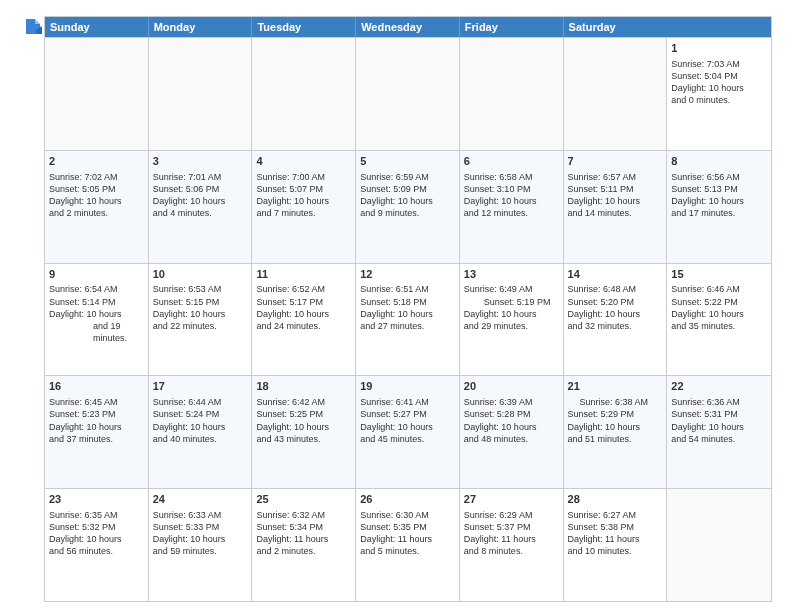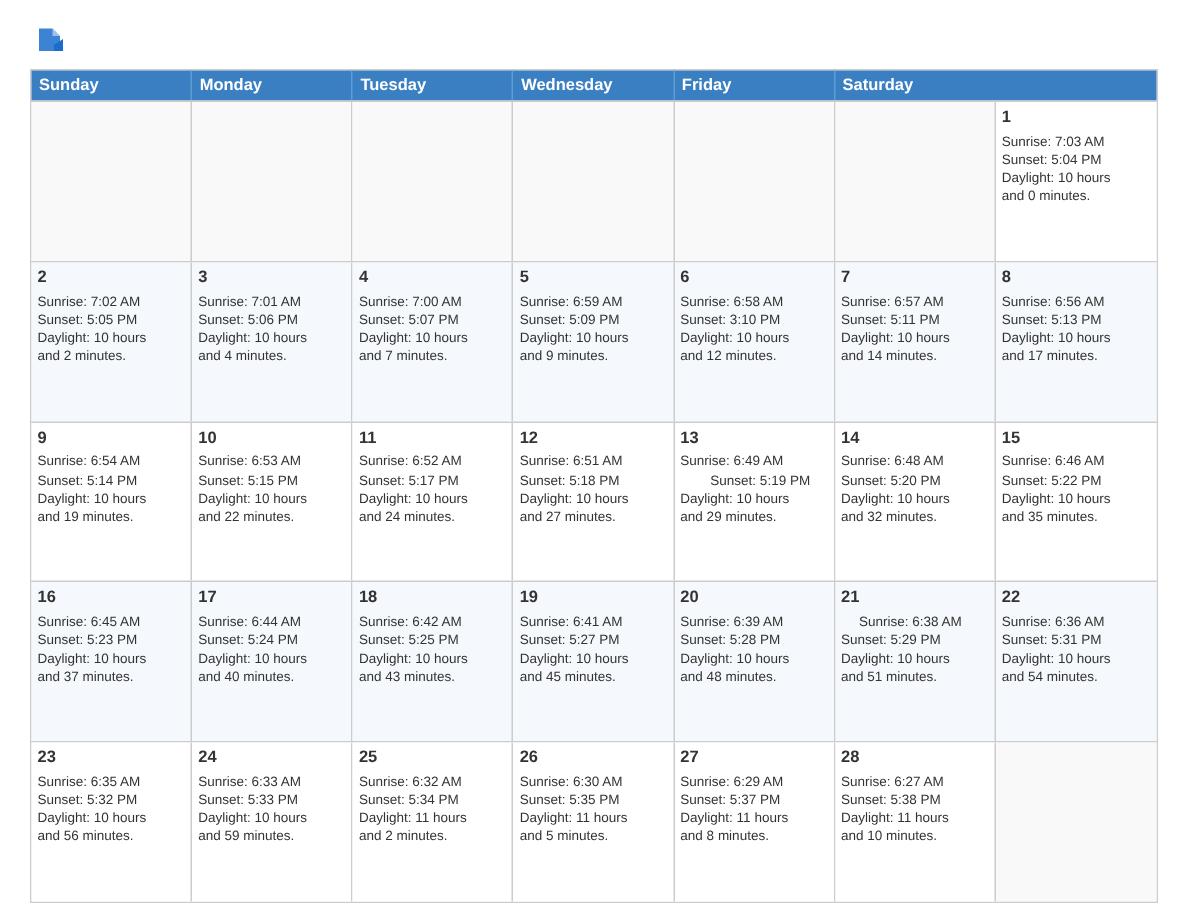--- a/index.html
+++ b/index.html
@@ -8,21 +8,21 @@
       background: #fff;
       width: 792px;
       height: 612px;
       overflow: hidden;
     }
     .page {
       width: 792px;
       height: 612px;
       padding: 16px 20px 10px 20px;
       display: flex;
-      flex-direction: column;
+      flex-direction: row;
     }
     .header {
       display: flex;
       justify-content: space-between;
       align-items: flex-start;
       margin-bottom: 8px;
     }
     .logo {
       display: flex;
       align-items: center;
@@ -196,21 +196,21 @@
             <span style="display: block;">Daylight: 10 hours</span>
             <span style="display: block;">and 17 minutes.</span>
           </div>
         </div>
         <div class="cal-row">
           <div class="cal-cell">
             <span class="day-num">9</span>
             <span style="display: block;">Sunrise: 6:54 AM</span>
             <span style="display: block;">Sunset: 5:14 PM</span>
             <span style="display: block;">Daylight: 10 hours</span>
-            <span style="display: block;">and 19 minutes.</span>
+            <span style="display: block; margin-left: 44px;">and 19 minutes.</span>
           </div>
           <div class="cal-cell">
             <span class="day-num">10</span>
             <span style="display: block;">Sunrise: 6:53 AM</span>
             <span style="display: block;">Sunset: 5:15 PM</span>
             <span style="display: block;">Daylight: 10 hours</span>
             <span style="display: block;">and 22 minutes.</span>
           </div>
           <div class="cal-cell">
             <span class="day-num">11</span>

